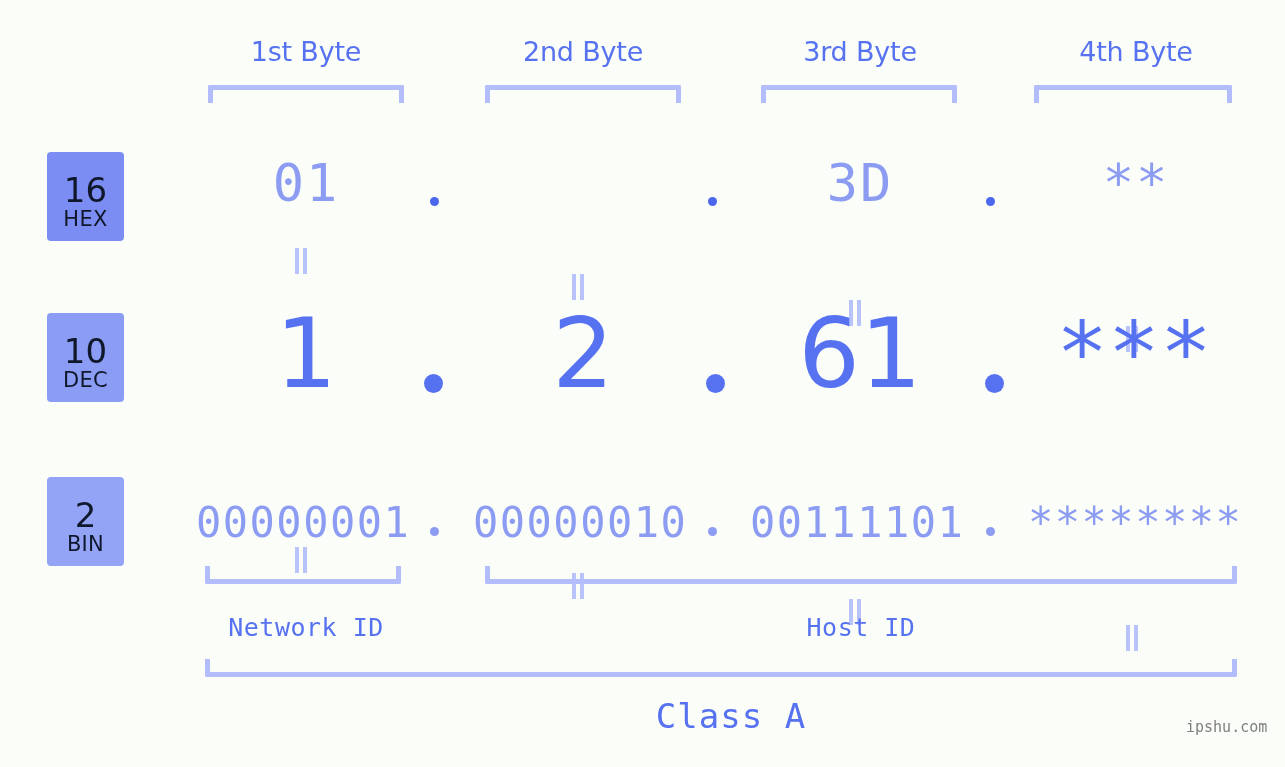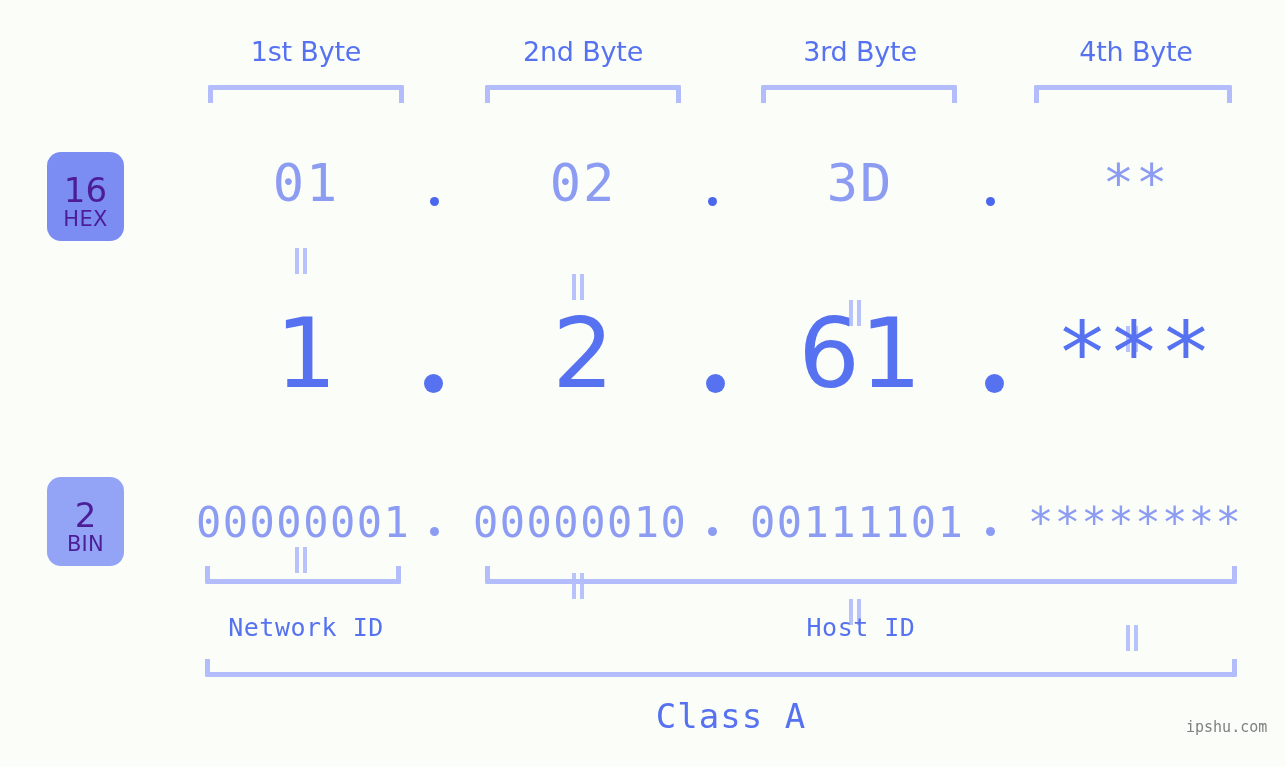--- a/index.html
+++ b/index.html
@@ -51,22 +51,22 @@
     border-top: none;
     height: 18px;
     box-sizing: border-box;
     border-radius: 0 0 2px 2px;
   }
 
   
   .badge {
     width: 77px;
     height: 89px;
-    border-radius: 14px;
-    color: #4c1d95;
+    border-radius: 4px;
+    color: #0f172a;
     display: flex;
     flex-direction: column;
     align-items: center;
     justify-content: center;
     font-family: "DejaVu Sans", sans-serif;
     line-height: 1;
     box-sizing: border-box;
     padding-top: 10px;
   }
   .badge .num {
@@ -192,33 +192,36 @@
   <div class="abs bracket-top" style="left:1034px; top:85px; width:198px;"></div>
 
   <div class="abs badge" style="left:47px; top:152px; background:#7b8df2;">
     <span class="num">16</span>
     <span class="abbr">HEX</span>
   </div>
 
   <div class="abs cell hex-val" style="left:200px; top:157px; width:212px;">01</div>
   <div class="abs dot-sm" style="left:430px; top:197px;"></div>
 
-  <div class="abs cell hex-val" style="left:477px; top:157px; width:212px;">02</div>
   <div class="abs dot-sm" style="left:708px; top:197px;"></div>
 
   <div class="abs cell hex-val" style="left:754px; top:157px; width:212px;">3D</div>
   <div class="abs dot-sm" style="left:986px; top:197px;"></div>
 
   <div class="abs cell hex-val" style="left:1030px; top:157px; width:212px;">**</div>
 
   <div class="abs eq" style="left:294px; top:248px;"></div>
   <div class="abs eq" style="left:571px; top:248px;"></div>
   <div class="abs eq" style="left:848px; top:248px;"></div>
   <div class="abs eq" style="left:1125px; top:248px;"></div>
 
+  <div class="abs badge" style="left:47px; top:313px; background:#8b9cf4;">
+    <span class="num">10</span>
+    <span class="abbr">DEC</span>
+  </div>
 
   <div class="abs cell dec-val" style="left:200px; top:305px; width:212px;">1</div>
   <div class="abs dot-lg" style="left:424px; top:374px;"></div>
 
   <div class="abs cell dec-val" style="left:477px; top:305px; width:212px;">2</div>
   <div class="abs dot-lg" style="left:706px; top:374px;"></div>
 
   <div class="abs cell dec-val" style="left:754px; top:305px; width:212px;">61</div>
   <div class="abs dot-lg" style="left:985px; top:374px;"></div>
 

